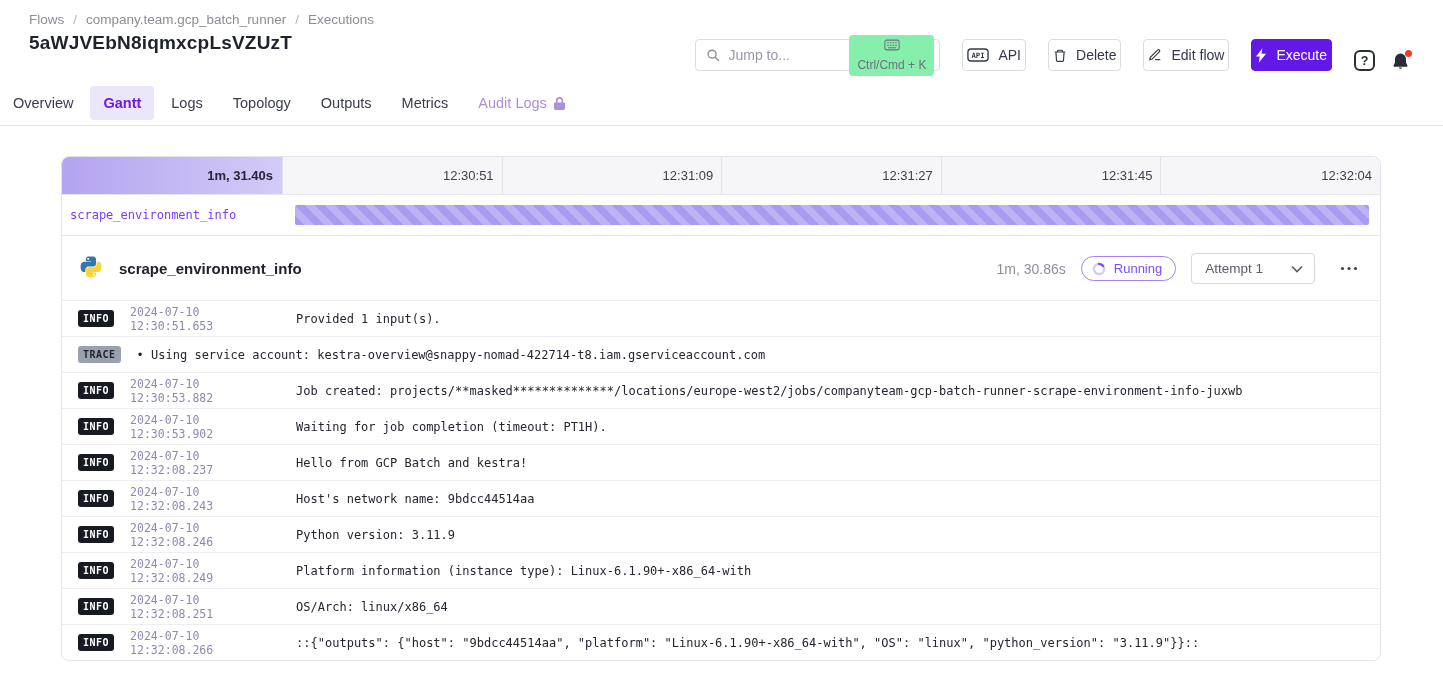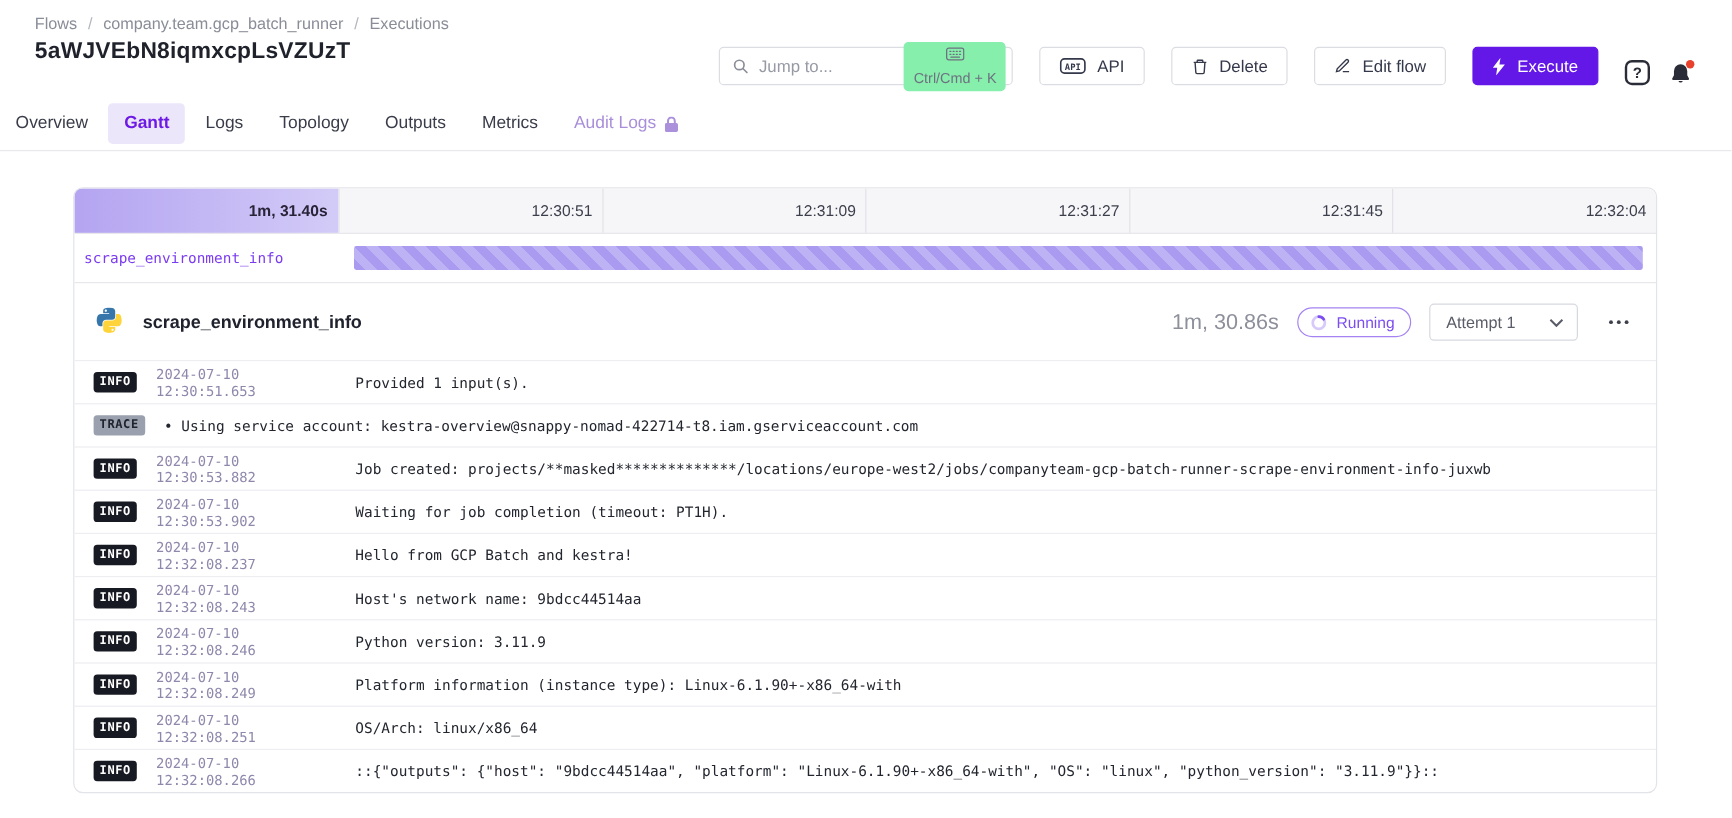--- a/index.html
+++ b/index.html
@@ -9,21 +9,21 @@
   
   .top-header { display: flex; justify-content: space-between; align-items: flex-start; padding: 12px 33px 10px 29px; }
   .breadcrumb { display: flex; align-items: center; gap: 9px; font-size: 13.5px; color: #8a8d98; }
   .breadcrumb a { color: #8a8d98; text-decoration: none; cursor: pointer; }
   .bc-sep { color: #b3b6bf; }
   .page-title { margin-top: 5px; font-size: 19px; font-weight: 700; color: #1f222b; letter-spacing: .2px; }
 
   .header-actions { display: flex; align-items: flex-end; gap: 22px; margin-top: 7px; }
   .jump-box { width: 245px; height: 32px; border: 1px solid #dcdde3; border-radius: 4px; display: flex; align-items: center; gap: 8px; padding: 0 5px 0 10px; font-size: 14px; color: #979aa5; cursor: pointer; background: #fff; }
   .shortcut-chip { margin-left: auto; display: flex; align-items: center; gap: 7px; background: #86efac; border-radius: 4px; padding: 4px 8px; font-size: 12px; color: #6e7180; flex-direction: column; }
-  .btn { height: 32px; display: flex; align-items: center; gap: 9px; border: 1px solid #dcdde3; background: #fff; border-radius: 4px; padding: 0 16px; font-size: 14px; color: #34384a; cursor: pointer; font-family: inherit; }
+  .btn { height: 32px; display: flex; align-items: center; gap: 9px; border: 1px solid #dcdde3; background: #fff; border-radius: 4px; padding: 0 4px; font-size: 14px; color: #34384a; cursor: pointer; font-family: inherit; }
   .btn-execute { background: var(--primary, #6318e8); border-color: var(--primary, #6318e8); color: #fff; font-weight: 500; margin-top: 20px; }
   .icon-only { border: none; background: none; padding: 0; cursor: pointer; display: flex; align-items: center; }
   .help-box { width: 21px; height: 21px; border: 2px solid #2a2d38; border-radius: 6px; display: flex; align-items: center; justify-content: center; font-size: 12.5px; font-weight: 700; color: #2a2d38; }
   .bell-wrap { position: relative; margin-left: -6px; }
   .red-dot { position: absolute; top: -2px; right: -2px; width: 7px; height: 7px; border-radius: 50%; background: var(--danger, #e8412c); }
 
   
   .tab-bar { display: flex; align-items: center; gap: 4px; height: 45px; border-bottom: 1px solid #e7e7ec; }
   .tab { border: none; background: none; font-family: inherit; font-size: 14.5px; color: #3a3d49; padding: 9px 13px; border-radius: 4px; cursor: pointer; display: flex; align-items: center; gap: 7px; }
   .tab.active { background: var(--primary-light-bg, #ece6fb); color: var(--accent-text, #6d1ae4); font-weight: 700; }
@@ -37,21 +37,21 @@
   .gh-duration { width: 220px; flex: none; display: flex; align-items: center; justify-content: flex-end; padding-right: 9px; font-size: 13px; font-weight: 700; color: #2a2338; background: linear-gradient(90deg, var(--gantt-cell-from, #b4a4f1) 0%, var(--gantt-cell-to, #d3cbf7) 100%); }
   .gh-tick { flex: 1; display: flex; align-items: center; justify-content: flex-end; padding-right: 8px; font-size: 13px; color: #3c3f4b; border-left: 1px solid #e2e2e8; }
 
   .gantt-row { position: relative; height: 41px; border-bottom: 1px solid #e7e7ec; }
   .gantt-task-label { position: absolute; left: 8px; top: 13px; font-family: "DejaVu Sans Mono", monospace; font-size: 12px; color: var(--task-label, #7b3cf0); }
   .gantt-bar { position: absolute; top: 10px; height: 20px; border-radius: 2px; background: repeating-linear-gradient(45deg, var(--bar-a, #aa9bf0) 0 7px, var(--bar-b, #bdb2f4) 7px 14px); cursor: pointer; }
 
   .task-head { display: flex; align-items: center; gap: 15px; padding: 17px 16px 16px 16px; }
   .task-name { font-size: 15px; font-weight: 700; color: #20232e; }
   .spacer { flex: 1; }
-  .task-duration { font-size: 18px; color: #8d909b; }
+  .task-duration { font-size: 14px; color: #8d909b; }
   .status-badge { display: flex; align-items: center; gap: 8px; border: 1.5px solid #a583f2; color: var(--running, #7c4df0); border-radius: 15px; padding: 4px 13px 4px 10px; font-size: 13px; font-weight: 500; }
   .spin { animation: rot 1.1s linear infinite; display: flex; }
   @keyframes rot { to { transform: rotate(360deg); } }
   .attempt-select { display: flex; align-items: center; gap: 28px; border: 1px solid #d8d9df; border-radius: 4px; padding: 7px 11px 7px 13px; font-size: 13.5px; color: #5a5d68; background: #fff; cursor: pointer; font-family: inherit; }
   .kebab-btn { border: none; background: none; cursor: pointer; padding: 4px 6px; margin-left: 4px; display: flex; }
 
   
   .log-row { display: flex; align-items: center; gap: 16px; height: 36px; padding: 0 16px; border-top: 1px solid #ededf2; font-family: "DejaVu Sans Mono", monospace; }
   .level-badge { font-size: 10px; font-weight: 700; letter-spacing: .5px; padding: 3px 5px; border-radius: 3px; background: var(--info-badge, #171a23); color: #fff; }
   .level-badge.trace { background: var(--trace-badge, #9aa0ad); color: #20242e; }

